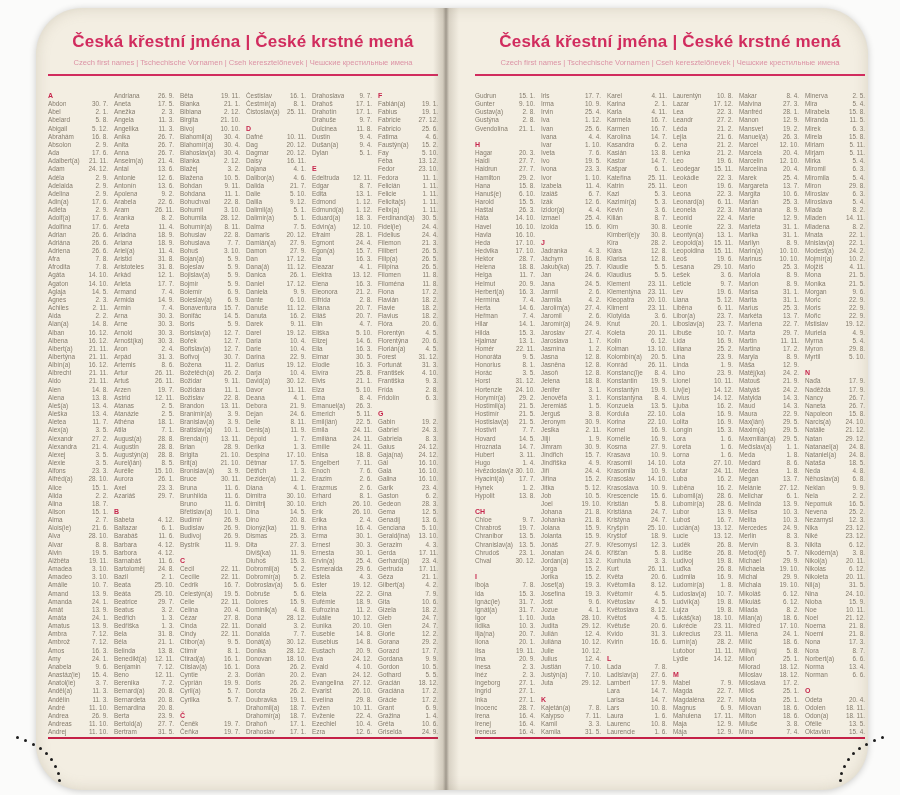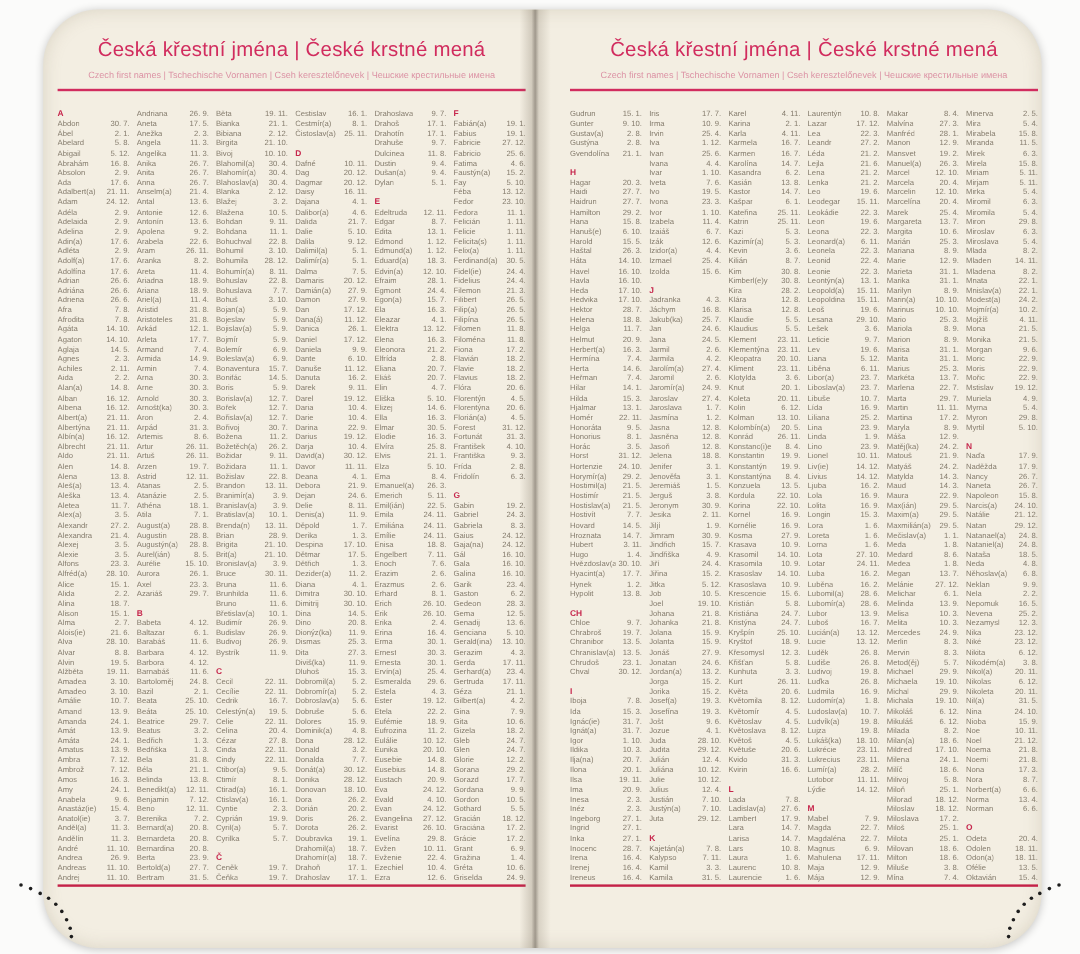--- a/index.html
+++ b/index.html
@@ -2,21 +2,21 @@
 <html><head>
 <meta charset="utf-8">
 <style>
   html,body{margin:0;padding:0;}
   body{width:900px;height:795px;background:#fbfbfa;font-family:"Liberation Sans",sans-serif;position:relative;overflow:hidden;}
   .book{position:absolute;left:36px;top:8px;width:832px;height:782px;background:#f3eee2;border-radius:46px;
         box-shadow:0 1px 7px rgba(0,0,0,0.20), inset 0 0 14px rgba(160,148,125,0.30);}
   .page{position:absolute;top:0;height:100%;width:390px;}
   .page.left{left:12px;}
   .page.right{left:439px;}
-  .title{position:absolute;top:24px;left:0;width:100%;text-align:center;font-size:17px;font-weight:normal;color:#d12c5e;margin:0;letter-spacing:0.2px;}
+  .title{position:absolute;top:24px;left:0;width:100%;text-align:center;font-size:17px;font-weight:bold;color:#d12c5e;margin:0;letter-spacing:0.2px;}
   .subtitle{position:absolute;top:50px;left:0;width:100%;text-align:center;font-size:7.6px;color:#dc93a5;}
   .hrule{position:absolute;top:66px;left:0;width:100%;height:1.6px;background:#d12c5e;}
   .cols{position:absolute;top:84px;left:0;width:100%;height:650px;display:flex;gap:6px;}
   .col{width:60px;display:flex;flex-direction:column;}
   .row{height:8.16px;display:flex;justify-content:space-between;align-items:baseline;
        font-size:6.4px;line-height:8.16px;color:#847b6c;white-space:nowrap;}
   .row .nm{overflow:hidden;}
   .row .dt{margin-left:2px;flex-shrink:0;}
   .row.sec{color:#c6264c;font-weight:bold;font-size:7px;justify-content:flex-start;}
   .row.blank{visibility:hidden;}

